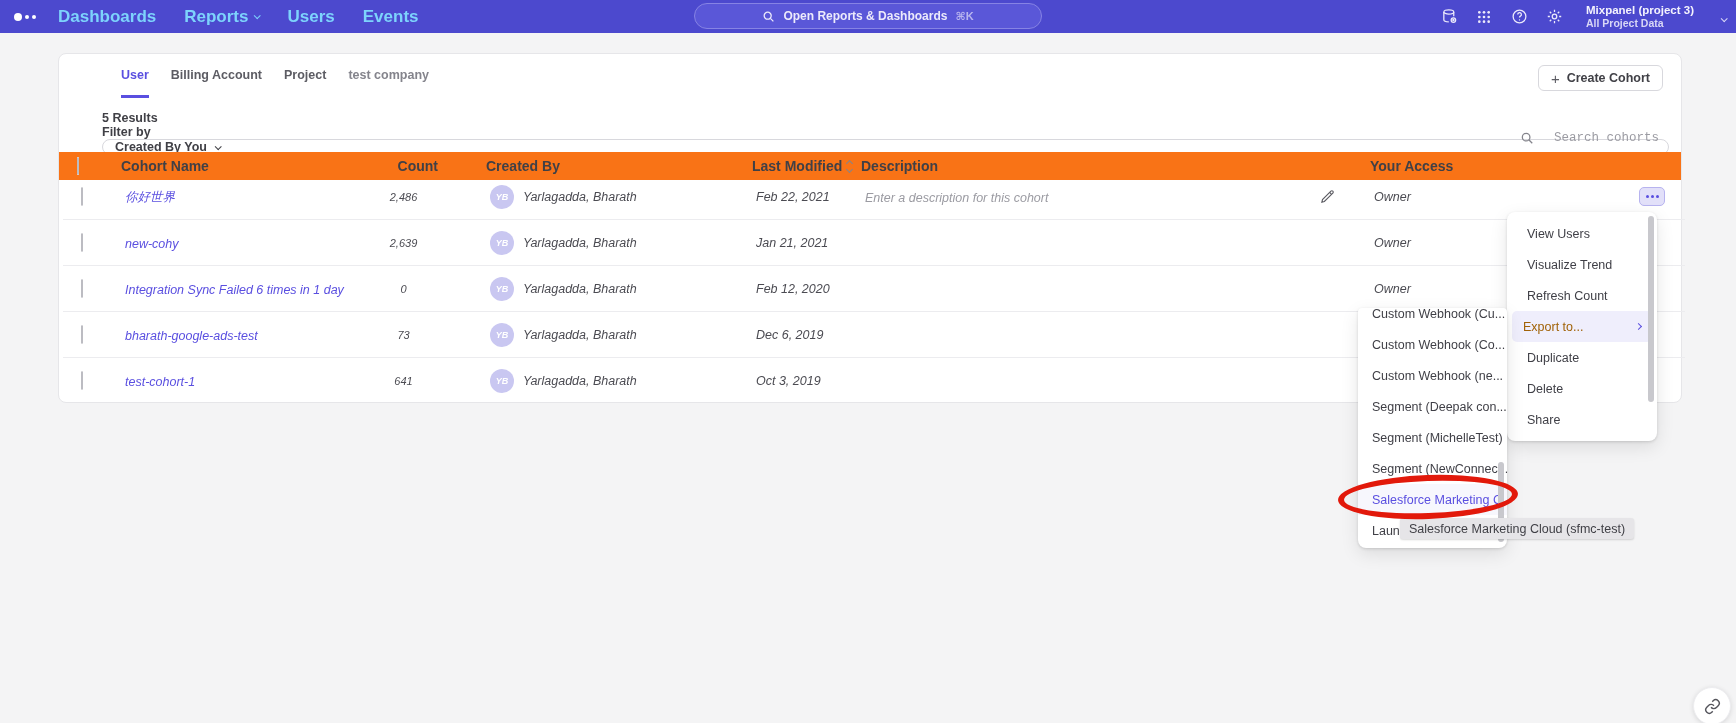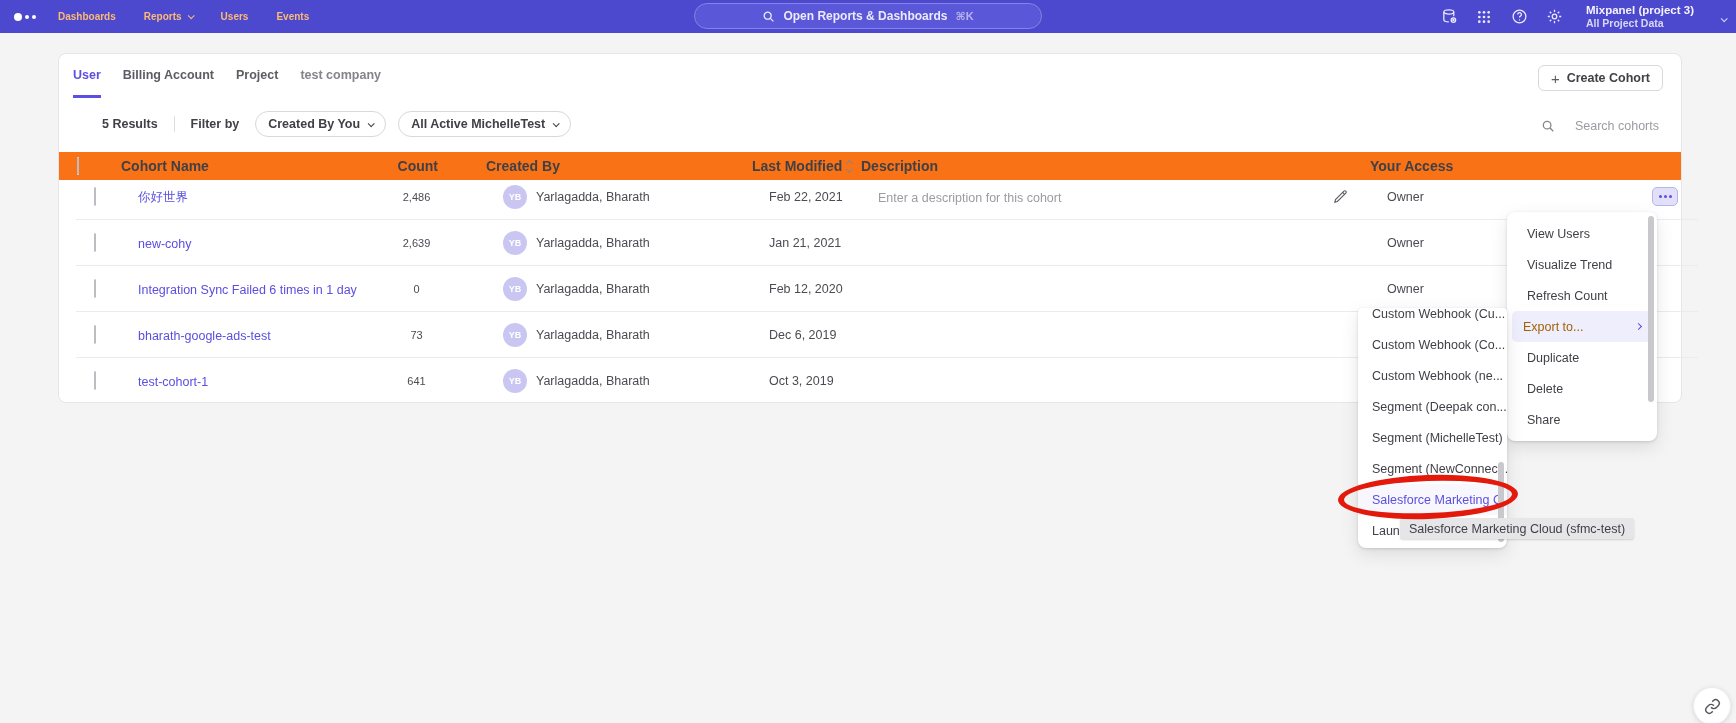--- a/index.html
+++ b/index.html
@@ -7,60 +7,60 @@
   body { font-family:"Liberation Sans","DejaVu Sans",sans-serif; background:#f4f4f5; position:relative; color:#404046; }
 
   
   .navbar { position:absolute; top:0; left:0; width:1736px; height:33px; background:#4c49ce; display:flex; align-items:center; z-index:5; }
   .logo { display:flex; align-items:center; gap:3px; margin:0 22px 0 14px; }
   .logo i { background:#fff; border-radius:50%; display:block; }
   .logo i:nth-child(1){ width:8px;height:8px; }
   .logo i:nth-child(2){ width:4px;height:4px; }
   .logo i:nth-child(3){ width:4px;height:4px; }
   .nav-items { display:flex; align-items:center; gap:28px; }
-  .nav-item { color:#fdba74; font-size:10px; font-weight:700; cursor:pointer; display:flex; align-items:center; gap:6px; }
+  .nav-item { color:#7dd3fc; font-size:17px; font-weight:700; cursor:pointer; display:flex; align-items:center; gap:6px; }
   .chev { width:5px; height:5px; border-right:1.6px solid currentColor; border-bottom:1.6px solid currentColor; transform:rotate(45deg) translateY(-1px); display:inline-block; }
   .nav-search { position:absolute; left:50%; transform:translateX(-50%); top:3px; width:348px; height:26px; background:#5a57d8; border:1px solid #8683e4; border-radius:14px; display:flex; align-items:center; justify-content:center; gap:8px; cursor:text; }
   .nav-search .ph { color:#eceafb; font-size:12px; font-weight:600; }
   .nav-search .kbd { color:#b9b6ef; font-size:11px; font-weight:600; }
   .nav-right { position:absolute; right:10px; top:0; height:33px; display:flex; align-items:center; gap:17px; }
   .nav-icon { width:18px; height:18px; display:flex; align-items:center; justify-content:center; cursor:pointer; }
   .proj { display:flex; flex-direction:column; line-height:1.25; margin-left:6px; cursor:pointer; }
   .proj .p1 { color:#f3f2fd; font-size:11.5px; font-weight:700; }
   .proj .p2 { color:#d9d7f6; font-size:10.5px; font-weight:600; }
   .proj-chev { color:#d9d7f6; margin-left:10px; cursor:pointer; }
 
   
-  .card { position:absolute; left:58px; top:53px; width:1624px; height:350px; background:#fff; border:1px solid #e6e6e9; border-radius:8px; z-index:1; }
+  .card { position:absolute; left:58px; top:53px; width:1624px; height:350px; background:#fff; border:1px solid #e6e6e9; border-radius:8px; z-index:1;padding-left:48px; }
   .tabs { display:flex; gap:22px; padding:14px 0 0 14px; height:44px; }
   .tab { font-size:12.5px; font-weight:600; color:#5c5c63; padding-bottom:9px; border-bottom:3px solid transparent; cursor:pointer; }
   .tab.active { color:#5a4fe0; border-bottom-color:#5a4fe0; }
   .tab.muted { color:#84848c; }
   .create-btn { position:absolute; right:18px; top:11px; height:26px; padding:0 12px; background:#fff; border:1px solid #d8d8dd; border-radius:6px; display:flex; align-items:center; gap:7px; font-size:12.5px; font-weight:600; color:#404046; cursor:pointer; }
   .plus { color:#5c5c63; font-size:15px; font-weight:400; line-height:1; }
 
-  .filter-bar { position:absolute; left:0; top:57px; width:100%; height:26px; display:flex; align-items:center; padding-left:43px; }
+  .filter-bar { position:absolute; left:0; top:57px; width:100%; height:26px; display:flex; padding-left:43px;flex-direction:column; }
   .results { font-size:12.5px; font-weight:700; }
   .vdiv { width:1px; height:16px; background:#dcdce0; margin:0 16px; }
   .filter-label { font-size:12.5px; font-weight:700; margin-right:16px; }
   .pill { height:26px; padding:0 12px; border:1px solid #d8d8dd; border-radius:14px; background:#fff; display:flex; align-items:center; gap:8px; font-size:12.5px; font-weight:600; color:#404046; margin-right:12px; cursor:pointer; }
-  .cohort-search { position:absolute; right:22px; top:59px; height:26px; display:flex; align-items:center; gap:20px; cursor:text; }
+  .cohort-search { position:absolute; right:22px; top:71px; height:26px; display:flex; align-items:center; gap:20px; cursor:text;font-family:Liberation Mono, monospace; }
   .cohort-search .ph { color:#9b9ba2; font-size:12.5px; }
 
   .grid { display:grid; grid-template-columns:62px 240px 77px 314px 109px 455px 54px 265px 1fr; align-items:center; }
   .thead { position:absolute; left:0; top:92px; width:100%; height:28px; background:#f97316; font-size:14px; font-weight:600; color:#404046;margin-top:6px; }
   .th-count { text-align:right; }
   .th-created { padding-left:48px; }
   .sort-wrap { display:flex; align-items:center; gap:5px; }
   .sort-icon { display:flex; flex-direction:column; gap:1px; }
   .sort-icon span { width:5px; height:5px; border-right:1.4px solid #84848c; border-bottom:1.4px solid #84848c; display:block; }
   .sort-icon .up { transform:rotate(-135deg); }
   .sort-icon .down { transform:rotate(45deg); }
 
-  .tbody { position:absolute; left:17px; top:120px; width:100%; }
+  .tbody { position:absolute; left:4px; top:120px; width:100%;font-style:italic; }
   .row { height:46px; border-bottom:1px solid #ececef; }
   .row:last-child { border-bottom:none; }
   .checkbox { width:16px; height:16px; border:1.4px solid #bcbcc2; border-radius:3.5px; background:#fff; margin-left:18px; cursor:pointer; }
   .cname { color:#5a4fe0; font-size:12.5px; cursor:pointer; }
   .ccount { text-align:center; font-size:11px; color:#4b4b52; }
   .ccreated { padding-left:48px; display:flex; align-items:center; gap:9px; font-size:12.5px; color:#4b4b52; }
   .avatar { width:24px; height:24px; border-radius:50%; background:#c9c7f1; color:#fff; font-size:9px; font-weight:700; display:flex; align-items:center; justify-content:center; }
   .cdate, .caccess { font-size:12.5px; color:#4b4b52; }
   .cdesc .placeholder { font-size:12.5px; color:#9b9ba2; cursor:text; }
   .cpencil { display:flex; justify-content:flex-start; }

